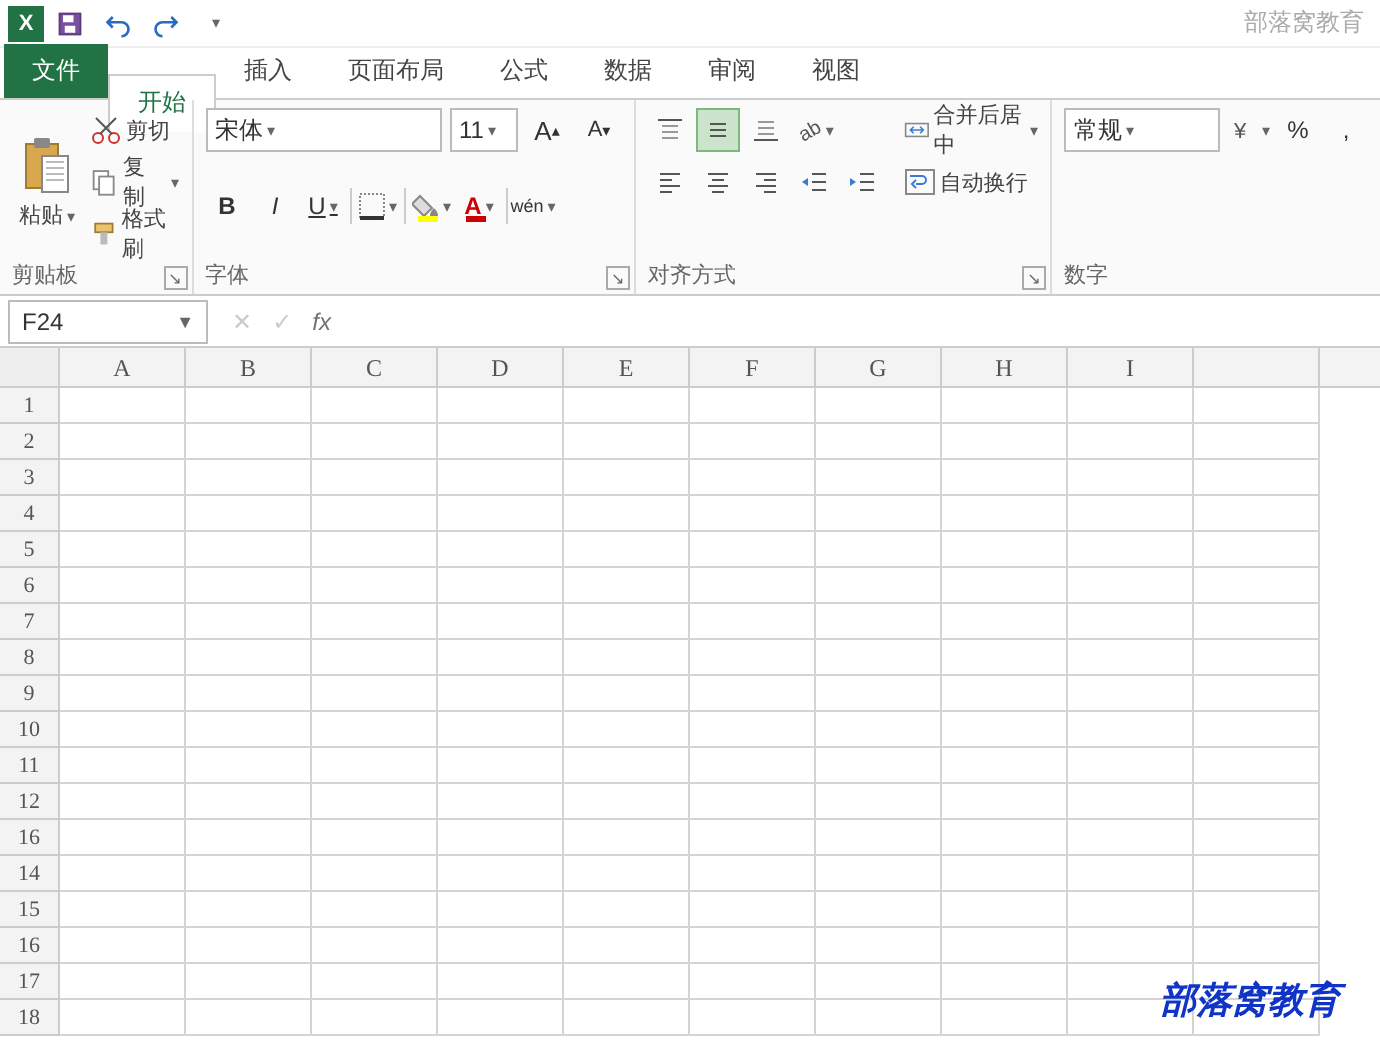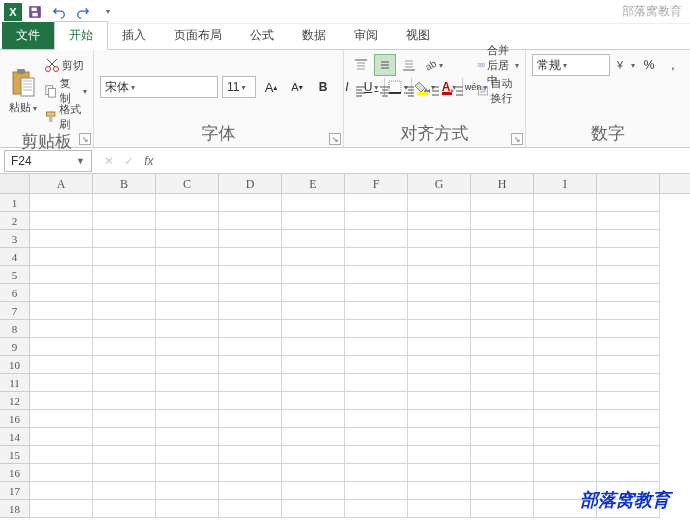--- a/index.html
+++ b/index.html
@@ -6,38 +6,38 @@
 body{width:690px;height:532px;background:#fff;overflow:hidden;font-size:12px;color:#333}
 .titlebar{height:24px;background:#fff;display:flex;align-items:center;border-bottom:1px solid #eee}
 .titlebar .qat{display:flex;align-items:center;gap:2px;padding-left:4px}
 .titlebar .brand{color:#aaa;margin-left:auto;margin-right:8px;font-size:12px}
 .xicon{width:18px;height:18px;background:#217346;color:#fff;display:flex;align-items:center;justify-content:center;font-weight:bold;font-size:11px}
 .qbtn{width:22px;height:20px;display:flex;align-items:center;justify-content:center;color:#555}
 .qbtn svg{width:14px;height:14px}
 .tabs{height:26px;display:flex;align-items:flex-end;background:#fff;border-bottom:1px solid #ccc;padding-left:2px}
 .tab{padding:5px 14px;font-size:12px;color:#444;cursor:pointer}
 .tab.file{background:#217346;color:#fff}
-.tab.active{border:1px solid #ccc;border-bottom:1px solid #fff;position:relative;top:1px;background:#fff;color:#217346}
+.tab.active{border:1px solid #ccc;border-bottom:1px solid #fff;position:relative;top:17px;background:#fff;color:#217346}
 .ribbon{height:98px;background:#fafafa;border-bottom:1px solid #ccc;display:flex}
 .group{border-right:1px solid #ddd;padding:4px 6px 0px 6px;display:flex;flex-direction:column;position:relative}
-.group-label{text-align:center;font-size:17px;color:#666;padding:2px 0;margin-top:auto}
+.group-label{text-align:left;font-size:11px;color:#666;padding:2px 0;margin-top:auto}
 .group-body{flex:1;display:flex;gap:4px}
 .bigbtn{display:flex;flex-direction:column;align-items:center;justify-content:center;width:40px;gap:2px}
 .bigbtn .lbl{font-size:11px;color:#444}
 .minirow{display:flex;align-items:center;gap:2px;height:22px}
 .minirow .t{font-size:11px;color:#444}
 .dd::after{content:"▾";font-size:8px;color:#666;margin-left:2px}
 .sel{border:1px solid #bbb;background:#fff;height:22px;display:flex;align-items:center;padding:0 4px;font-size:12px;color:#333}
 .fontname{width:118px}
 .fontsize{width:34px}
 .ibtn{width:22px;height:22px;display:flex;align-items:center;justify-content:center;border:1px solid transparent}
 .ibtn svg{width:14px;height:14px}
 .dlauncher{position:absolute;right:2px;bottom:2px;width:12px;height:12px;border:1px solid #aaa;font-size:8px;display:flex;align-items:center;justify-content:center;color:#666}
 .fbar{height:26px;border-bottom:1px solid #ccc;display:flex;align-items:center;background:#fff}
-.namebox{width:88px;height:22px;border:1px solid #bbb;margin:0 4px;display:flex;align-items:center;padding:0 6px;font-size:12px;background:#fff}
+.namebox{width:100px;height:22px;border:1px solid #bbb;margin:0 4px;display:flex;align-items:center;padding:0 6px;font-size:12px;background:#fff}
 .namebox .dd2{margin-left:auto;font-size:9px;color:#666}
 .fx-icons{display:flex;align-items:center;gap:10px;padding:0 8px;color:#888}
 .fx-icons .fx{font-style:italic;color:#737373}
 .grid-wrap{position:relative;height:358px;overflow:hidden}
 .colheads{display:flex;height:20px;background:#f3f3f3;border-bottom:1px solid #ccc}
 .corner{width:30px;border-right:1px solid #ccc;background:#eee}
 .ch{width:63px;border-right:1px solid #ccc;text-align:center;font-size:12px;color:#555;line-height:20px;font-family:SimSun}
 .rows{height:338px;overflow:hidden}
 .row{display:flex;height:18px}
 .rh{width:30px;background:#f3f3f3;border-right:1px solid #ccc;border-bottom:1px solid #ccc;text-align:center;font-size:11px;color:#555;line-height:18px;font-family:SimSun}
@@ -124,21 +124,21 @@
             </svg>
             <span class="t">格式刷</span>
           </div>
       </div>
     </div>
     <div class="group-label">剪贴板</div>
     <div class="dlauncher">↘</div>
   </div>
 
   <div class="group" style="width:250px">
-    <div class="group-body" style="flex-direction:row;gap:4px">
+    <div class="group-body" style="flex-direction:column;gap:16px">
       <div style="display:flex;gap:4px;align-items:center">
         <div class="sel fontname dd">
             <span>宋体</span>
           </div>
         <div class="sel fontsize dd">
             <span>11</span>
           </div>
         <div class="ibtn" style="font-size:13px">A<sup style="font-size:8px">▴</sup></div>
         <div class="ibtn" style="font-size:11px">A<sup style="font-size:8px">▾</sup></div>
       </div>

